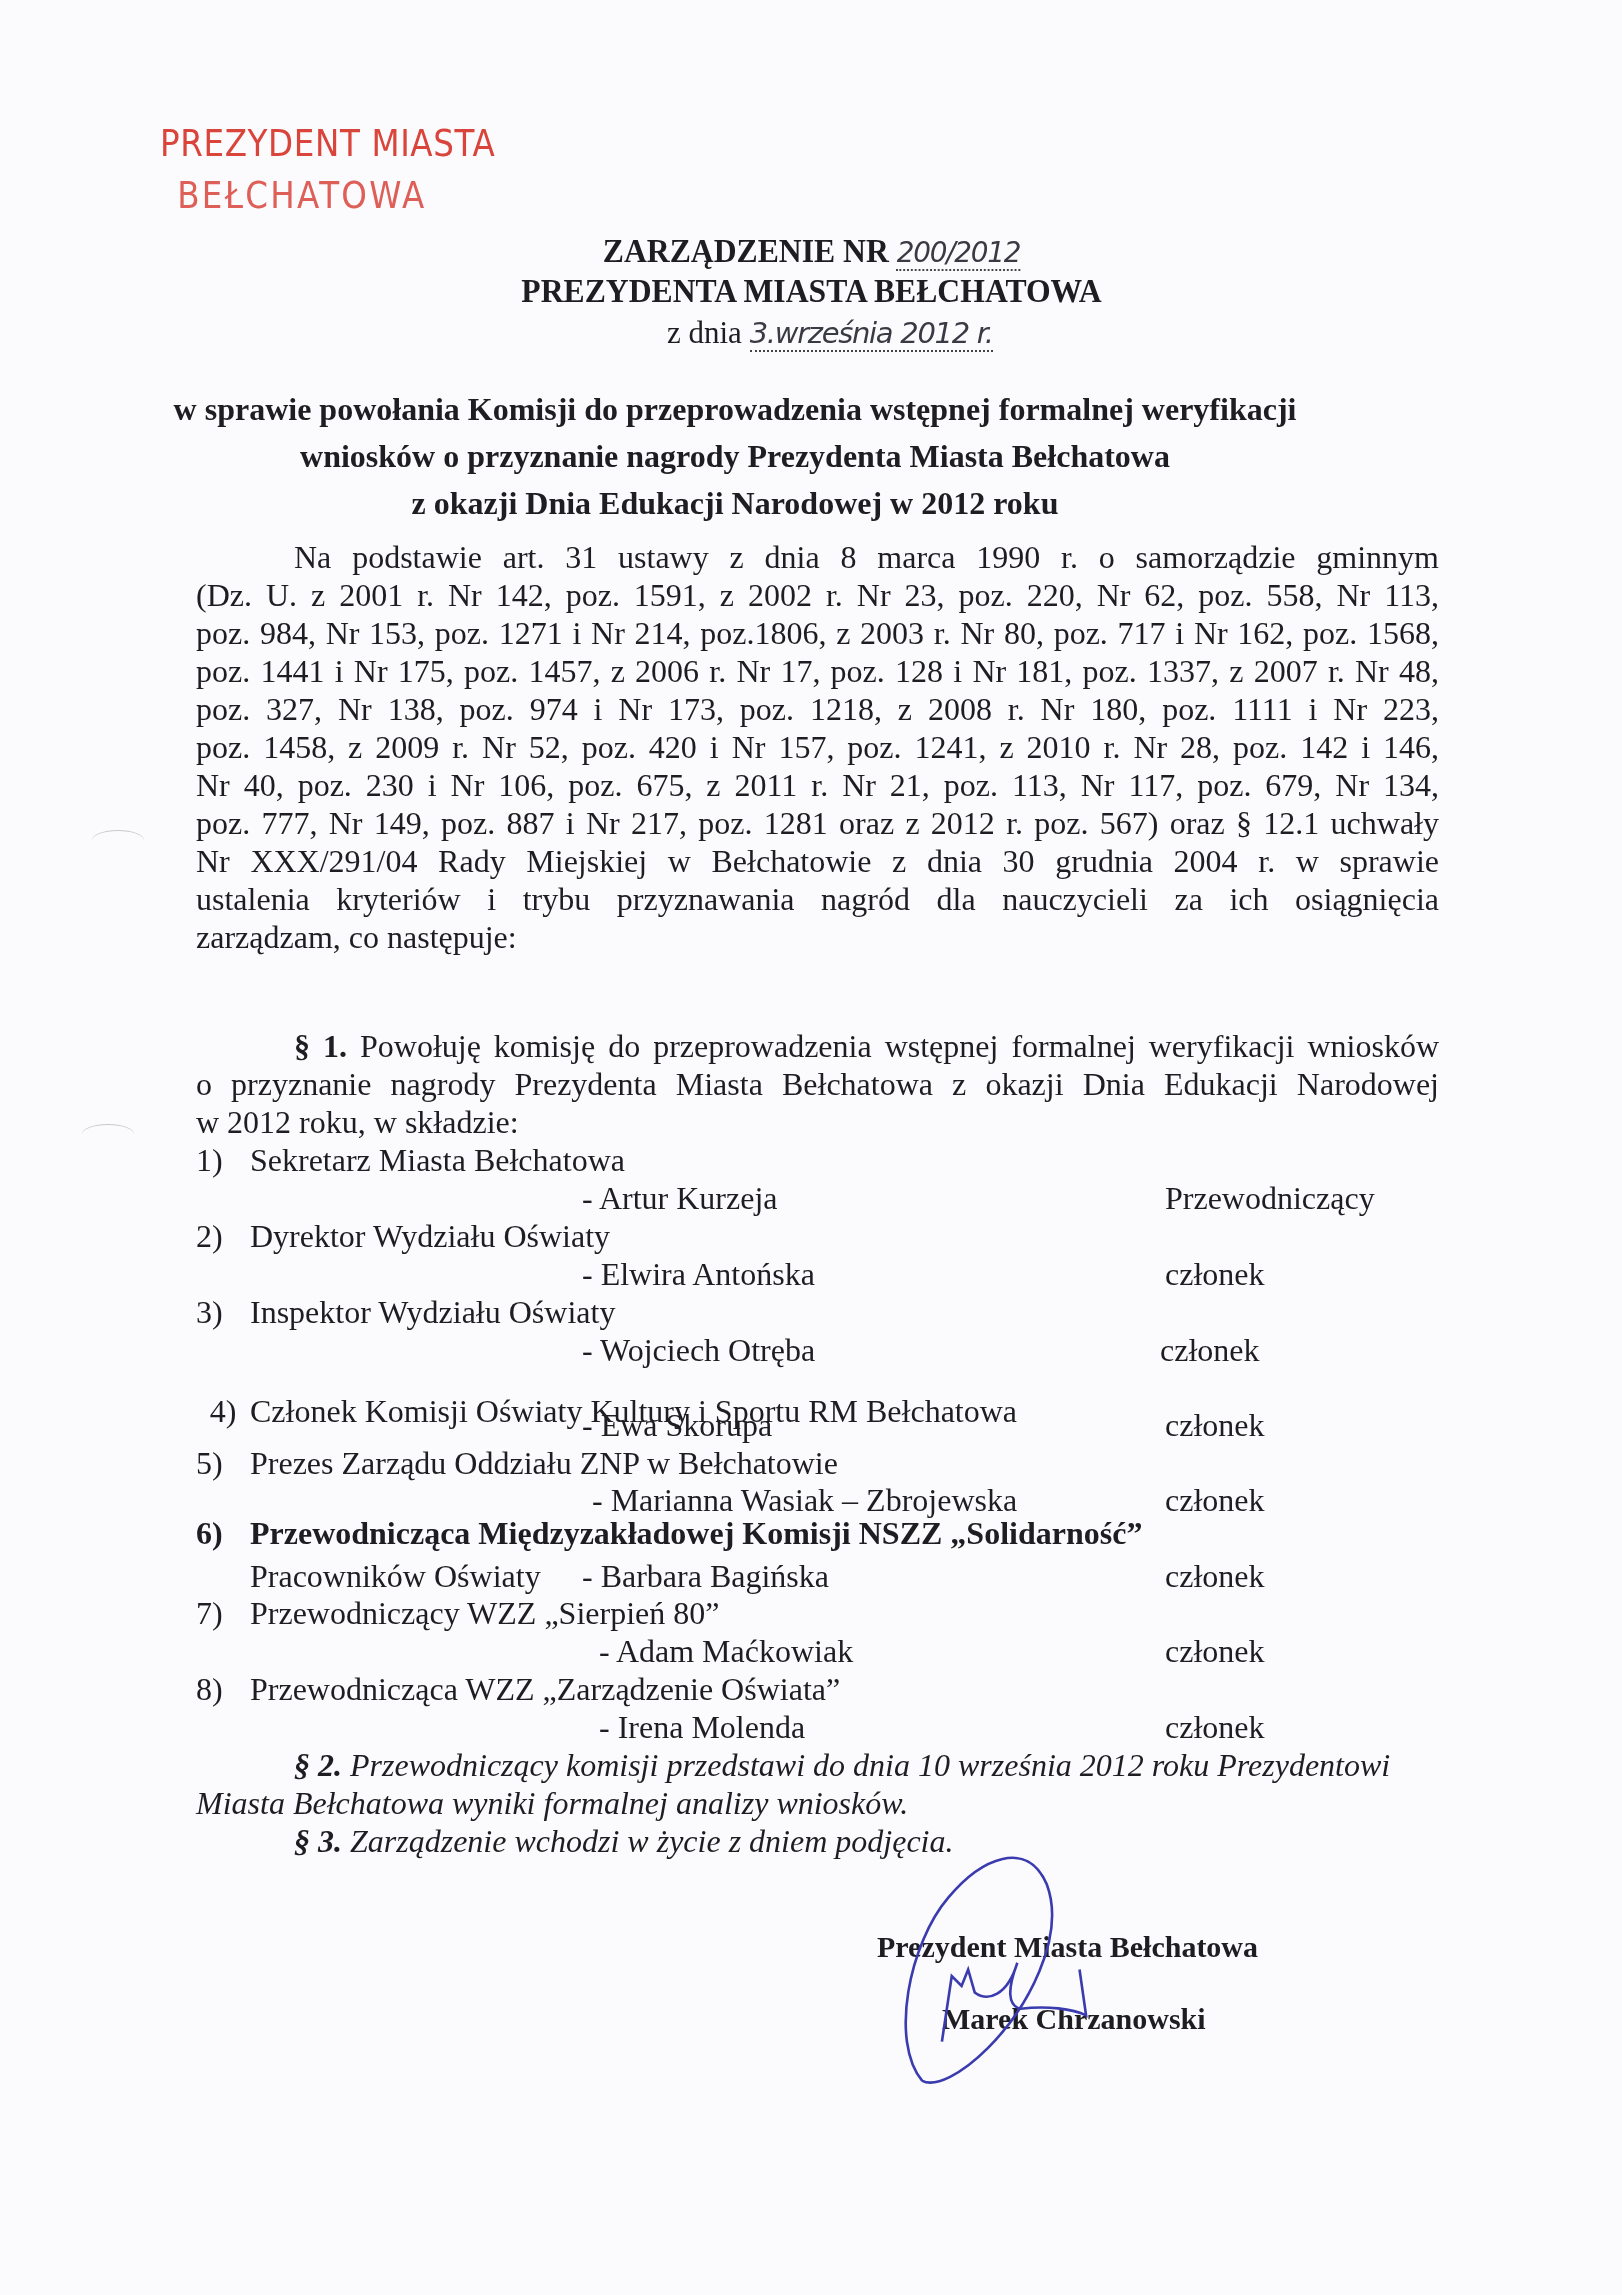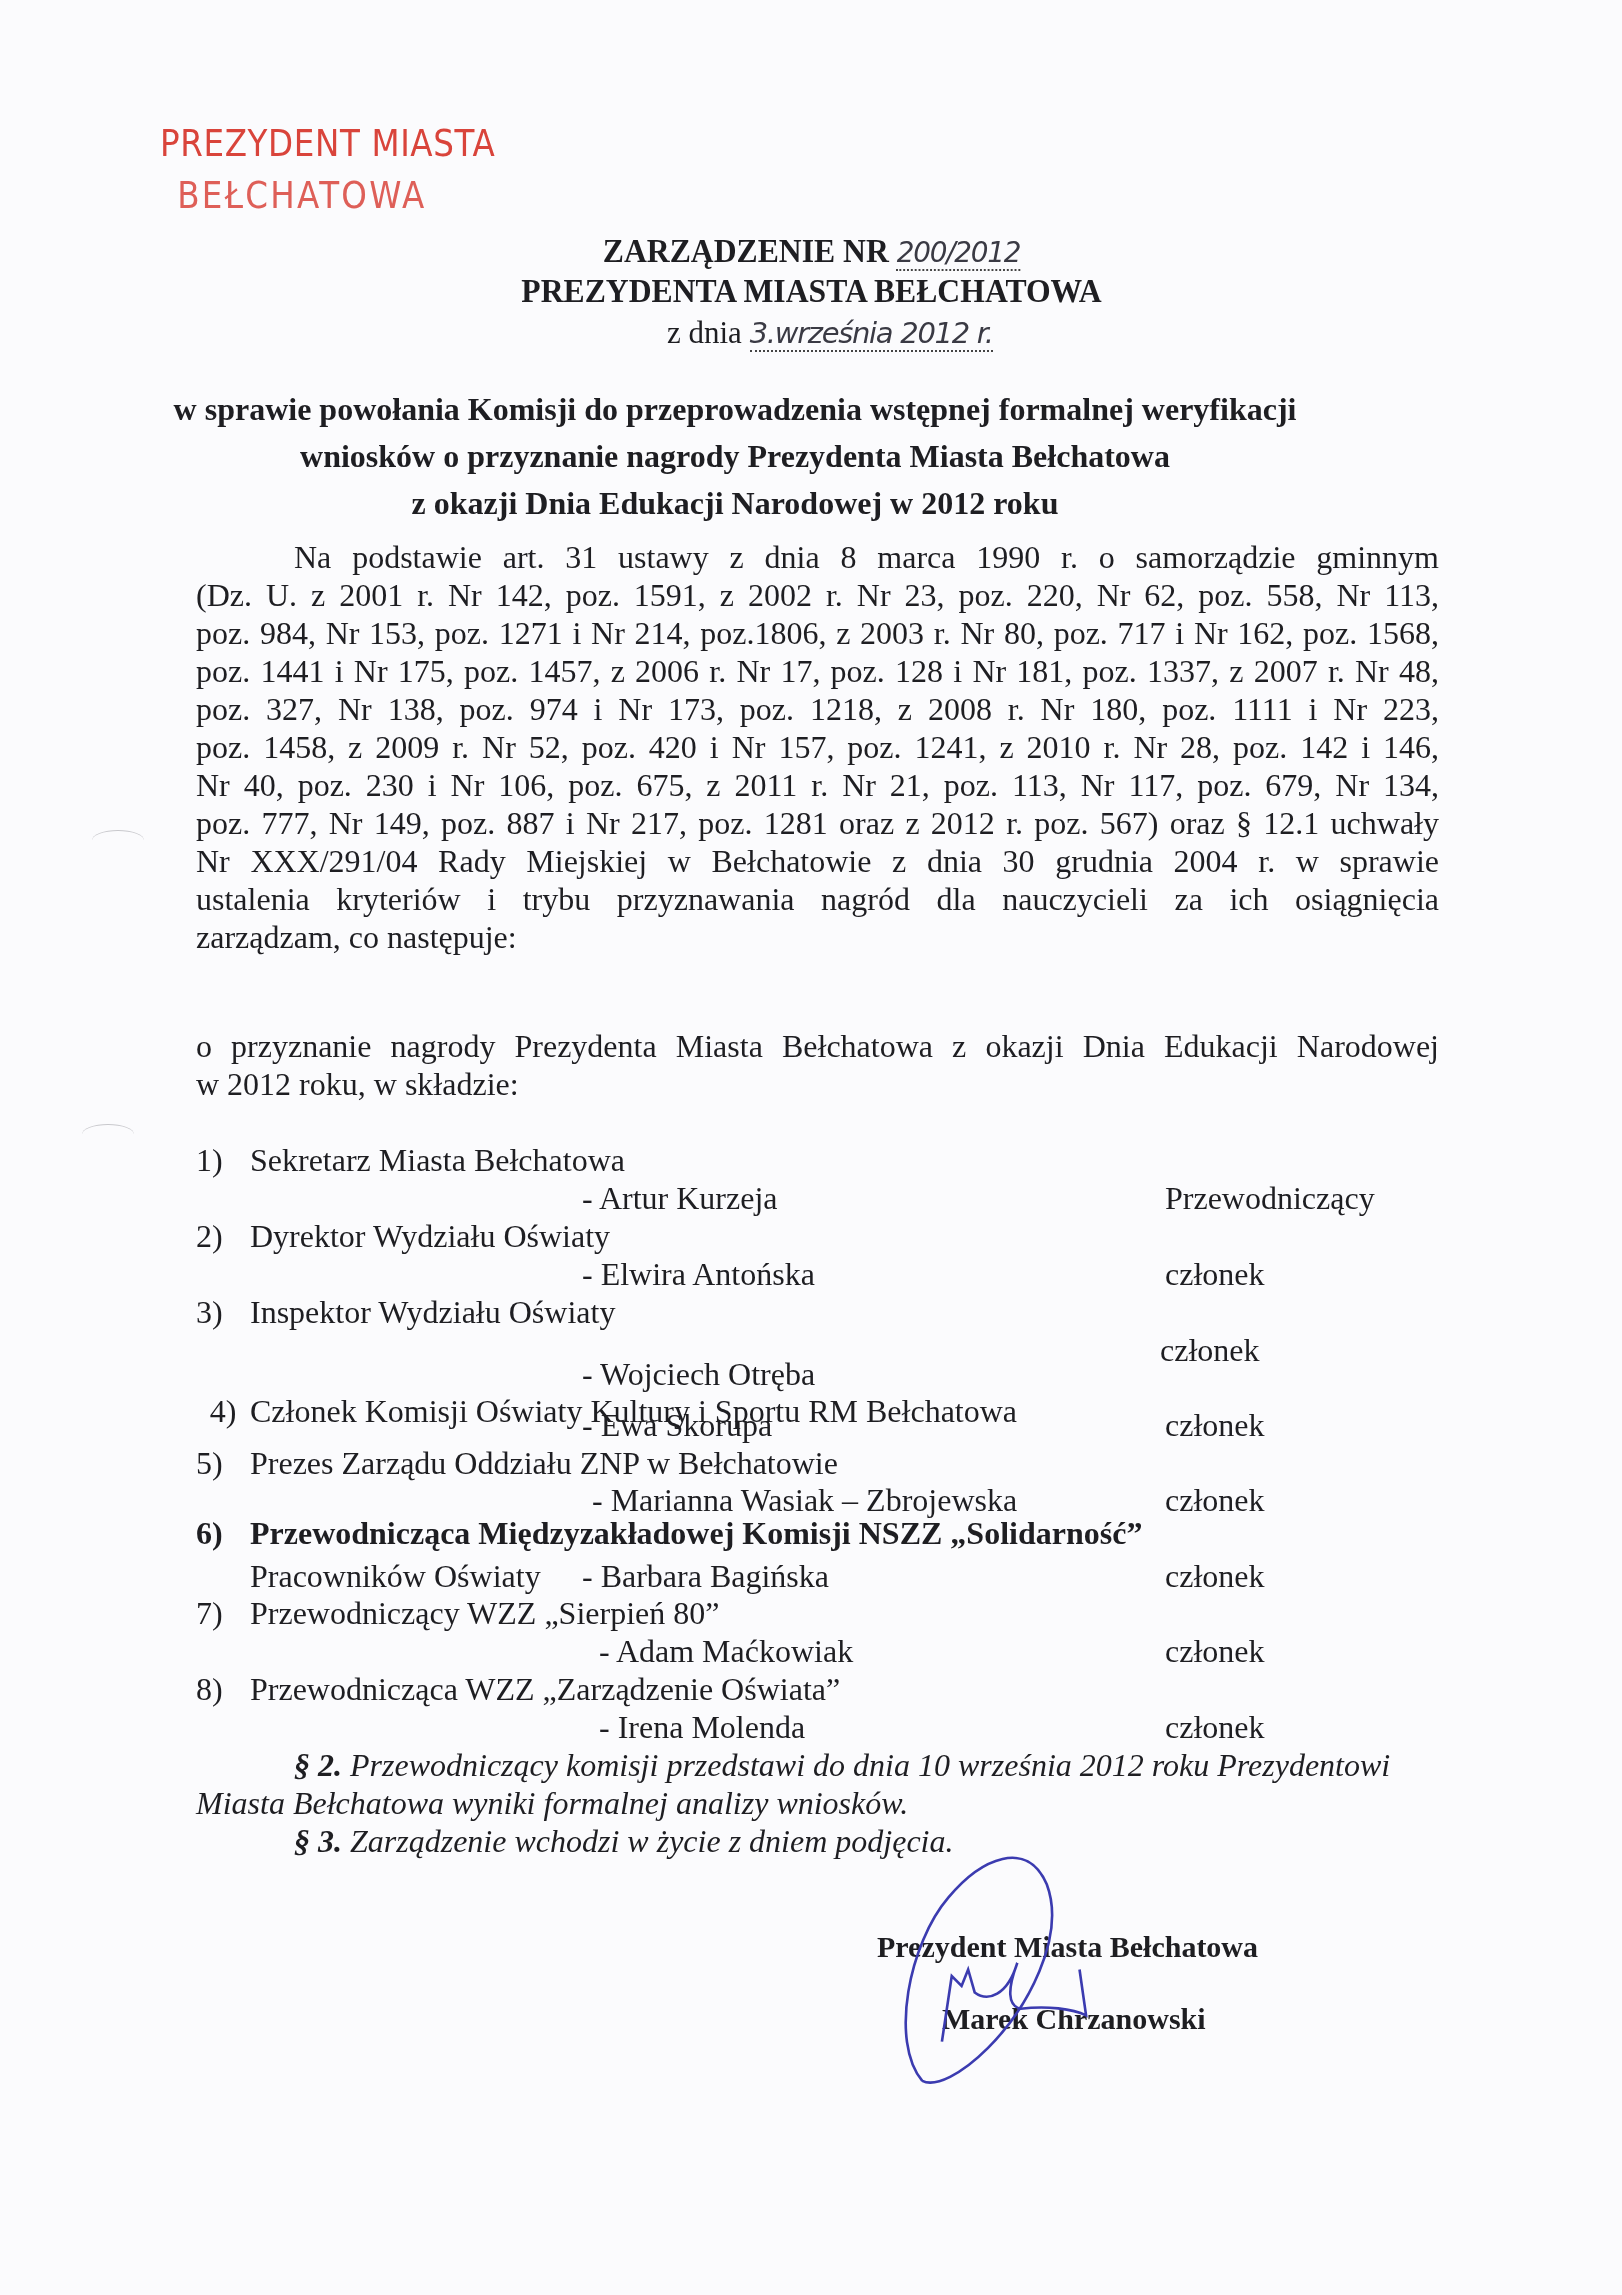--- a/index.html
+++ b/index.html
@@ -99,36 +99,37 @@
   <span class="line">poz. 327, Nr 138, poz. 974 i Nr 173, poz. 1218, z 2008 r. Nr 180, poz. 1111 i Nr 223,</span>
   <span class="line">poz. 1458, z 2009 r. Nr 52, poz. 420 i Nr 157, poz. 1241, z 2010 r. Nr 28, poz. 142 i 146,</span>
   <span class="line">Nr 40, poz. 230 i Nr 106, poz. 675, z 2011 r. Nr 21, poz. 113, Nr 117, poz. 679, Nr 134,</span>
   <span class="line">poz. 777, Nr 149, poz. 887 i Nr 217, poz. 1281 oraz  z 2012 r. poz. 567) oraz § 12.1 uchwały</span>
   <span class="line">Nr XXX/291/04 Rady Miejskiej w Bełchatowie z dnia 30 grudnia  2004 r. w sprawie</span>
   <span class="line">ustalenia kryteriów i trybu przyznawania nagród dla nauczycieli za ich osiągnięcia</span>
   <span class="line last">zarządzam, co następuje:</span>
 </div>
 
 <div class="abs para" style="top:1027px;">
+  <span class="line" style="padding-left:98px;"><b>§ 1.</b> <span>Powołuję komisję do przeprowadzenia wstępnej formalnej weryfikacji wniosków</span></span>
   <span class="line">o przyznanie nagrody Prezydenta Miasta Bełchatowa z okazji Dnia Edukacji Narodowej</span>
   <span class="line last">w 2012 roku, w składzie:</span>
 </div>
 
 <div>
 
   <div class="row" style="top:1141px;"><span class="num">1)</span><span>Sekretarz Miasta Bełchatowa</span></div>
   <div class="name" style="left:582px;top:1179px;">- Artur Kurzeja</div>
   <div class="role" style="top:1179px;">Przewodniczący</div>
 
   <div class="row" style="top:1217px;"><span class="num">2)</span><span>Dyrektor Wydziału Oświaty</span></div>
   <div class="name" style="left:582px;top:1255px;">- Elwira Antońska</div>
   <div class="role" style="top:1255px;">członek</div>
 
   <div class="row" style="top:1293px;"><span class="num">3)</span><span>Inspektor Wydziału Oświaty</span></div>
-  <div class="name" style="left:582px;top:1331px;margin-top:24px;">- Wojciech Otręba</div>
+  <div class="name" style="left:582px;top:1331px;">- Wojciech Otręba</div>
   <div class="role" style="top:1331px;left:1160px;">członek</div>
 
   <div class="row" style="top:1392px;text-align:center;"><span class="num">4)</span><span>Członek Komisji Oświaty Kultury i Sportu RM Bełchatowa</span></div>
   <div class="name" style="left:582px;top:1406px;">- Ewa Skorupa</div>
   <div class="role" style="top:1406px;">członek</div>
 
   <div class="row" style="top:1444px;"><span class="num">5)</span><span>Prezes Zarządu Oddziału ZNP w Bełchatowie</span></div>
   <div class="name" style="left:592px;top:1481px;">- Marianna Wasiak – Zbrojewska</div>
   <div class="role" style="top:1481px;">członek</div>
 

